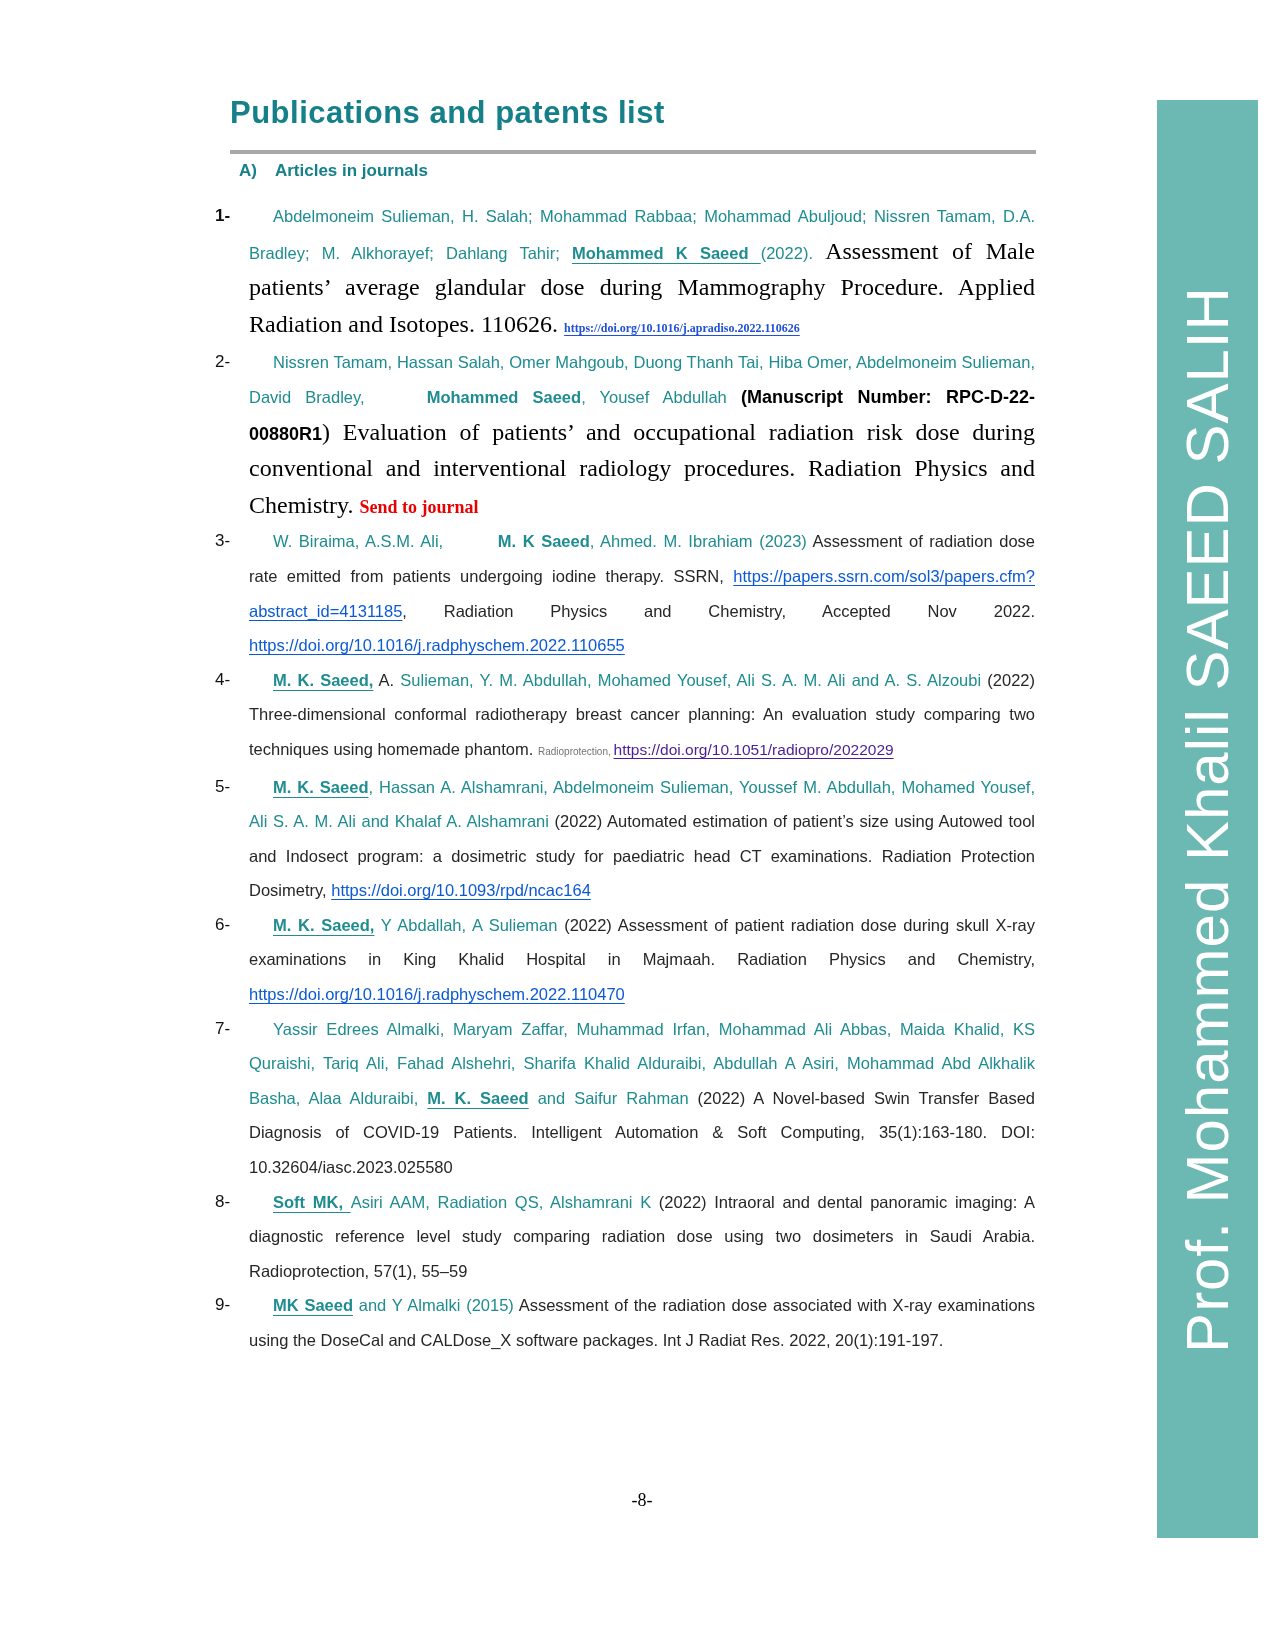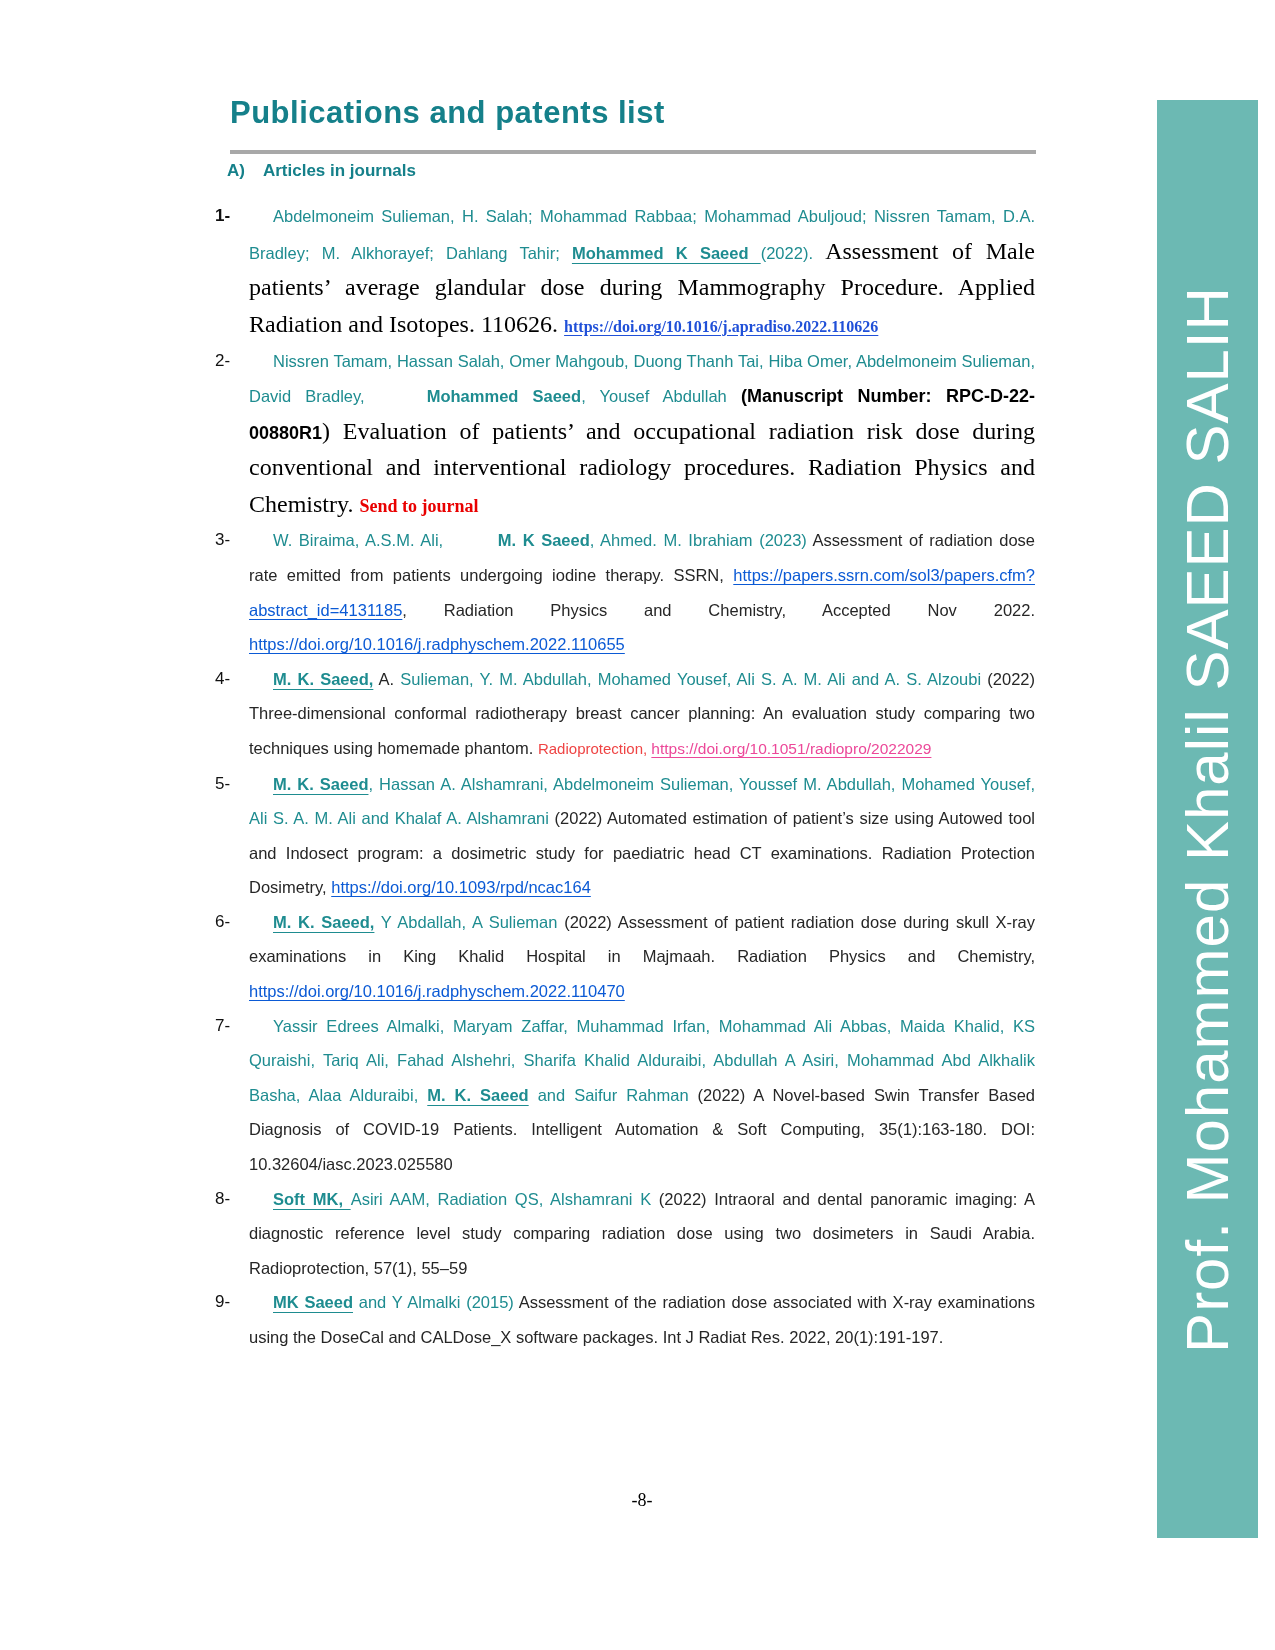--- a/index.html
+++ b/index.html
@@ -19,21 +19,21 @@
   .page-title{
     position:absolute;left:230px;top:95px;
     font-size:31px;color:var(--heading-teal);
     letter-spacing:.5px;
   }
   .title-rule{
     position:absolute;left:230px;top:150px;width:806px;height:4px;
     background:var(--rule-gray);
   }
   .section-heading{
-    position:absolute;left:227px;top:161px;
+    position:absolute;left:239px;top:161px;
     font-size:17px;font-weight:bold;color:var(--heading-teal);
   }
   .section-heading .sec-label{margin-right:18px;}
 
   .pub-list{
     position:absolute;left:249px;top:199px;width:786px;
     font-size:16.5px;line-height:34.6px;color:var(--body-black);
   }
   .item{
     position:relative;text-align:justify;text-indent:24px;
@@ -42,27 +42,27 @@
     position:absolute;left:-34px;top:0;
     color:#111;font-size:17px;text-indent:0;
   }
   .num.bold{font-weight:bold;}
 
   
   .seg-teal{color:var(--author-teal);}
   .seg-teal-b{color:var(--author-teal);font-weight:bold;margin-left:48px;}
   .seg-teal-bu{color:var(--author-teal);font-weight:bold;text-decoration:underline;text-underline-offset:4px;}
   .seg-black{color:var(--body-black);}
-  .seg-black-sm{color:#ef4444;font-size:15px;}
+  .seg-black-sm{color:#737373;font-size:10px;}
   .seg-serif{font-family:"Liberation Serif",serif;color:var(--serif-black);font-size:24px;margin-top:24px;}
   .seg-serif-b{font-family:Liberation Sans, sans-serif;color:var(--serif-black);font-size:18px;font-weight:bold;}
   .seg-red{font-family:"Liberation Serif",serif;color:var(--alert-red);font-size:18px;font-weight:bold;}
   a.seg-link{color:var(--link-blue);text-decoration:underline;text-underline-offset:3px;cursor:pointer;}
-  a.seg-link-sm{color:#ec4899;text-decoration:underline;text-underline-offset:3px;font-size:15.5px;cursor:pointer;}
-  a.seg-link-serif{font-family:"Liberation Serif",serif;color:#2050d8;font-weight:bold;font-size:16px;
+  a.seg-link-sm{color:#4c1d95;text-decoration:underline;text-underline-offset:3px;font-size:15.5px;cursor:pointer;}
+  a.seg-link-serif{font-family:"Liberation Serif",serif;color:#2050d8;font-weight:bold;font-size:12px;
     text-decoration:underline;text-underline-offset:3px;cursor:pointer;}
 
   .page-footer{
     position:absolute;left:249px;top:1490px;width:786px;
     text-align:center;font-family:"Liberation Serif",serif;
     font-size:18px;color:#000;
   }
 
   .sidebar{
     position:absolute;left:1157px;top:100px;width:101px;height:1438px;

